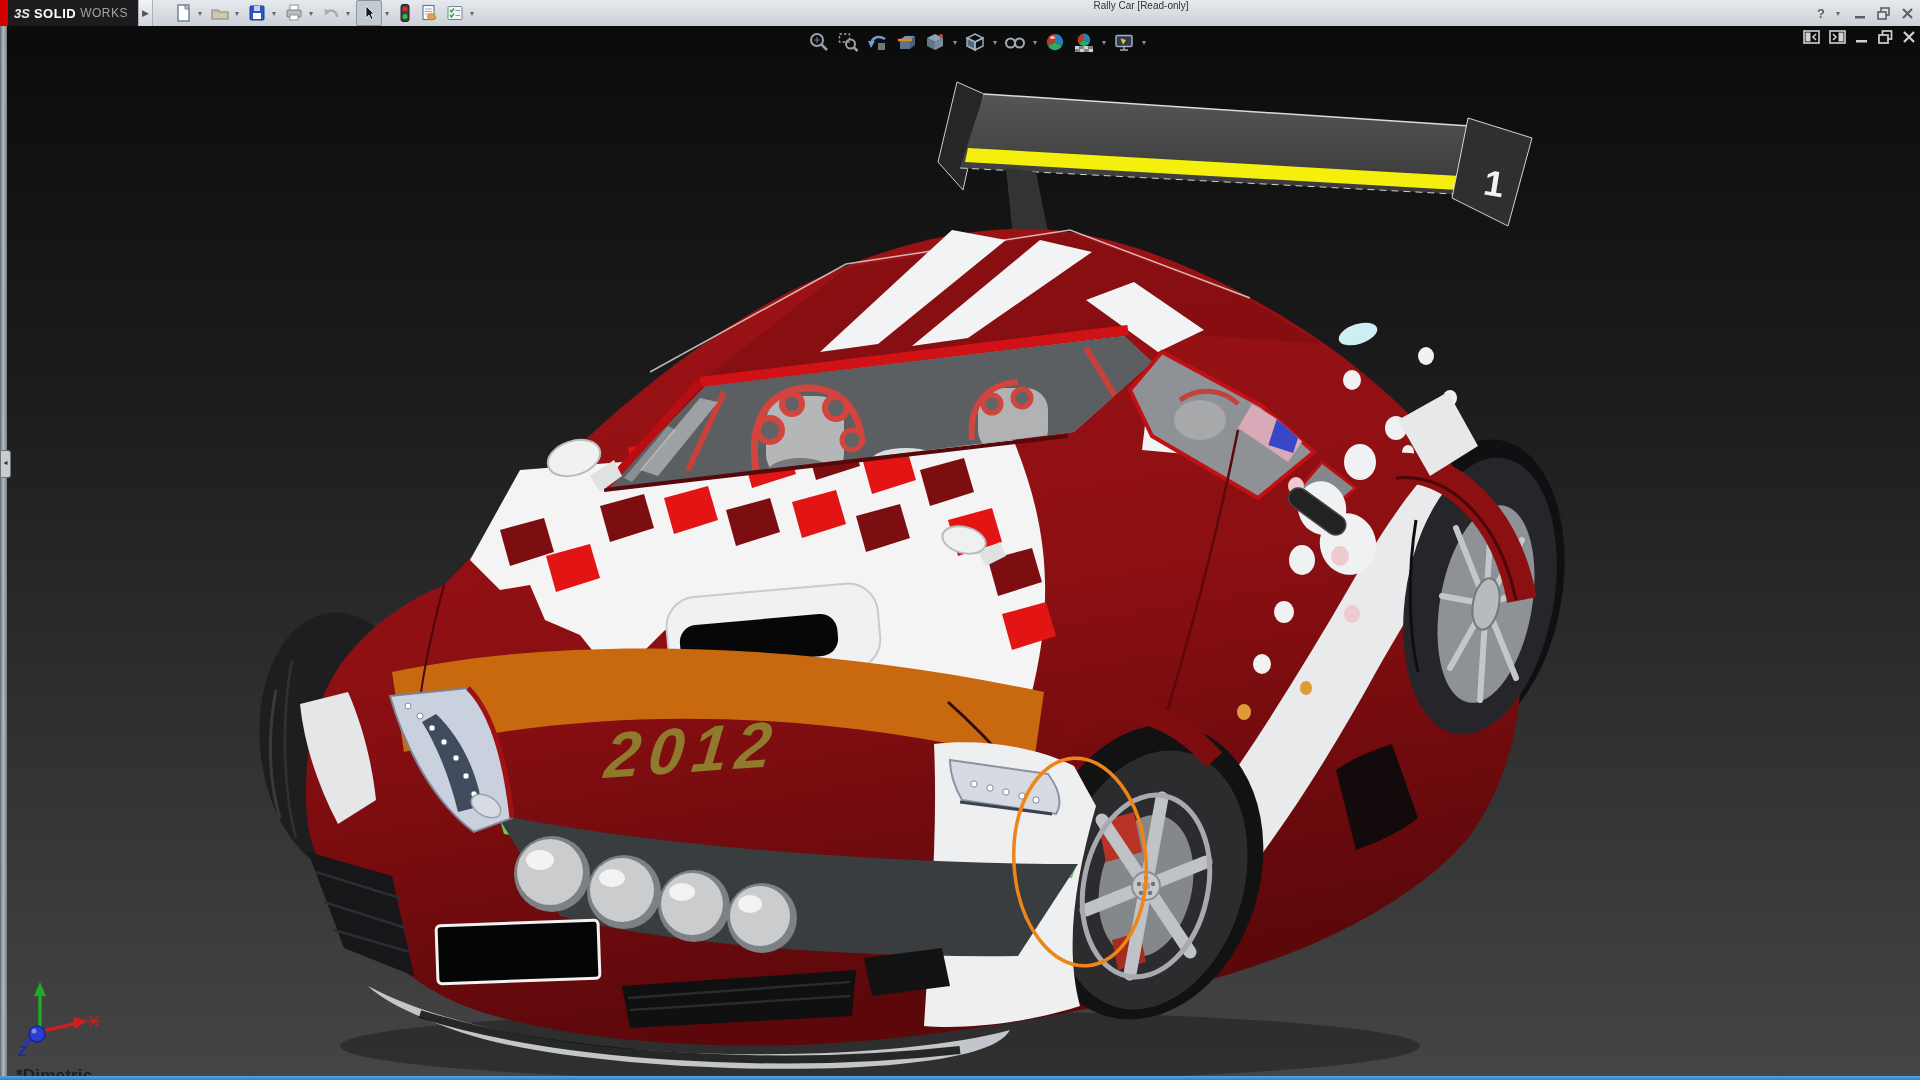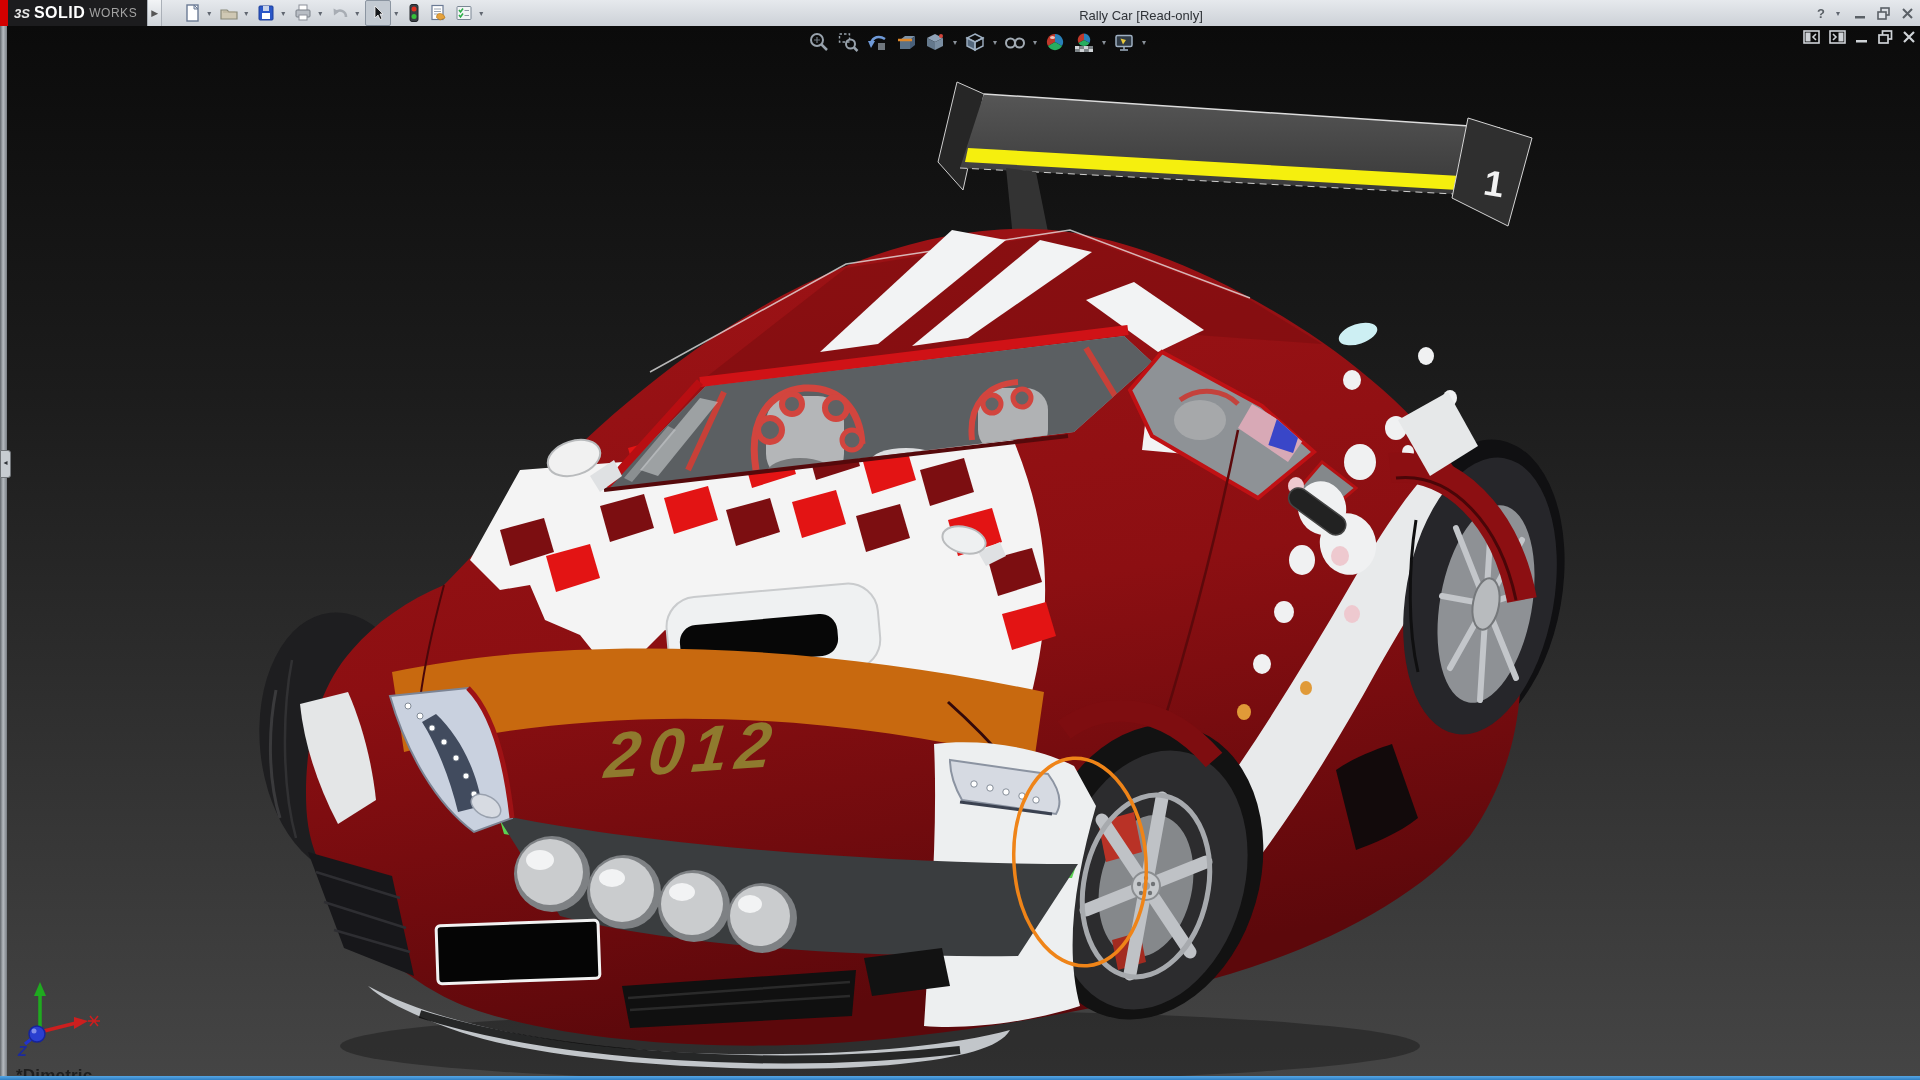--- a/index.html
+++ b/index.html
@@ -6,32 +6,32 @@
     font-family:"Liberation Sans","DejaVu Sans",sans-serif;background:#000;}
   
   .titlebar{position:absolute;left:0;top:0;width:1920px;height:26px;
     background:linear-gradient(#e6e9ed,#ccd1d7);border-bottom:1px solid #9aa0a8;
     display:flex;align-items:flex-start;}
   .brand{display:flex;align-items:stretch;height:26px;}
   .brand-red{width:8px;background:#d40000;}
   .brand-dark{background:#1c1c1e;color:#fff;display:flex;align-items:center;
     padding:0 10px 0 6px;gap:4px;}
   .brand-glyph{font-style:italic;font-weight:bold;font-size:13px;color:#e8e8e8;}
-  .brand-bold{font-weight:bold;font-size:16px;letter-spacing:.5px;}
+  .brand-bold{font-weight:bold;font-size:13px;letter-spacing:.5px;}
   .brand-light{font-weight:normal;font-size:12px;color:#a3a3a3;letter-spacing:.5px;}
   .brand-pop{width:13px;height:26px;background:linear-gradient(#f2f4f6,#cfd4da);
     border-left:1px solid #aab0b8;border-right:1px solid #aab0b8;color:#555;
     font-size:9px;display:flex;align-items:center;justify-content:center;cursor:pointer;}
   .tb{display:flex;align-items:center;margin-left:18px;gap:2px;}
   .tbtn{height:22px;display:flex;align-items:center;padding:1px 2px;border-radius:2px;}
   .tbtn.pressed{background:#c3cad2;border:1px solid #8b95a1;}
   .tbtn svg{display:block;}
   .dd{font-size:8px;color:#606670;margin:0 4px 0 1px;}
   .title-text{position:absolute;left:1141px;transform:translateX(-50%);
-    font-size:13px;color:#2e3237;white-space:nowrap;margin-top:8px;}
+    font-size:10px;color:#2e3237;white-space:nowrap;}
   .winctl{position:absolute;right:6px;top:0;height:26px;display:flex;
     align-items:center;gap:10px;color:#5a6066;font-size:13px;font-weight:bold;}
   .winctl .g{cursor:pointer;display:flex;align-items:center;}
   
   .viewport{position:absolute;left:0;top:26px;width:1920px;height:1054px;
     background:linear-gradient(#0b0b0b,#1c1c1c 35%,#454545);overflow:hidden;}
   .vp-svg{position:absolute;left:0;top:0;width:1920px;height:1054px;}
   .splitter{position:absolute;left:0;top:0;width:7px;height:1054px;
     background:linear-gradient(90deg,#63686d,#b6bbc0 45%,#797e84);}
   .splitter-tab{position:absolute;left:0px;top:424px;width:9px;height:26px;

